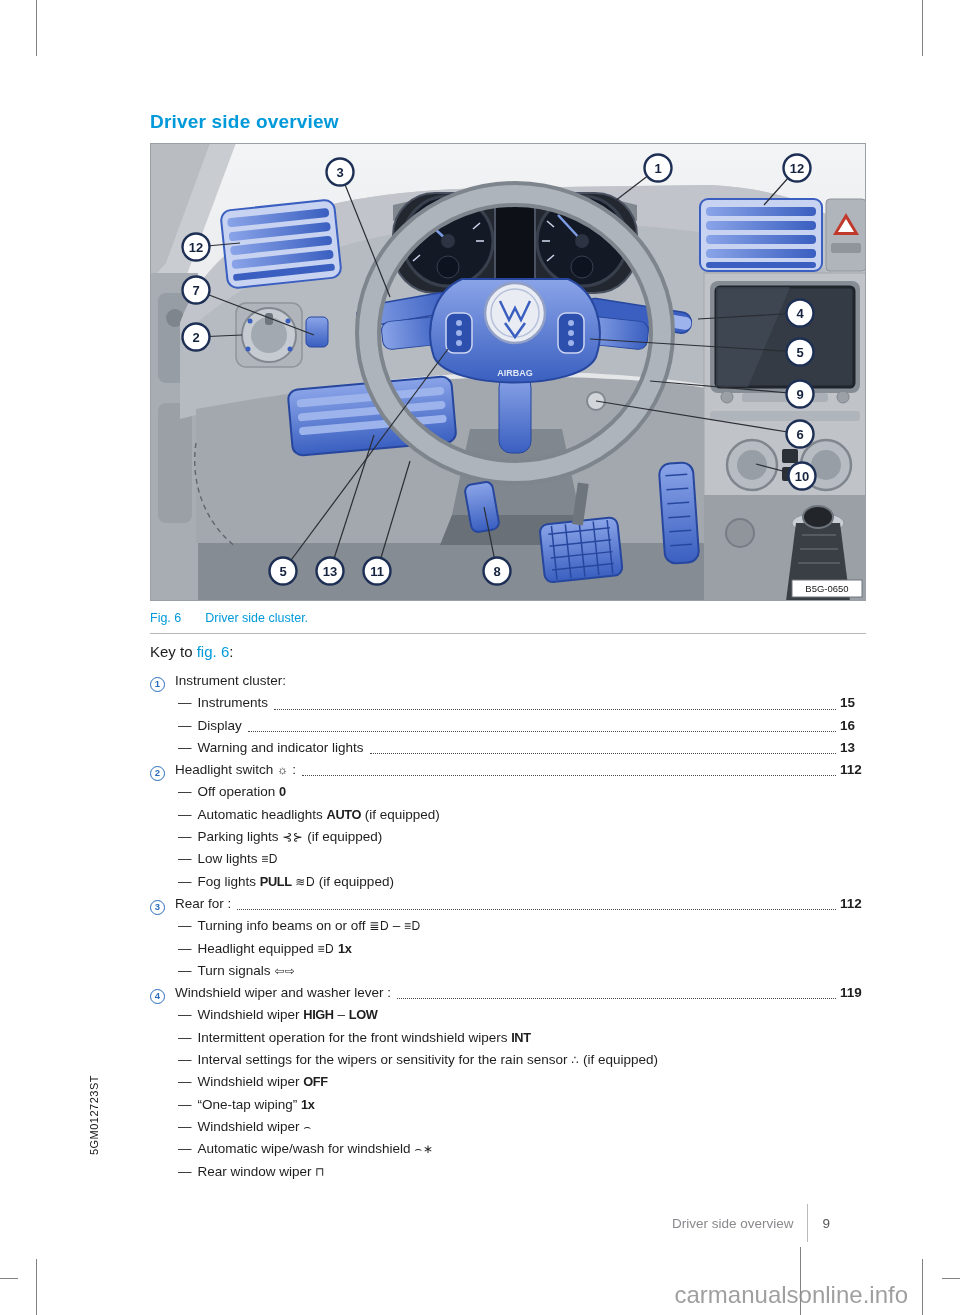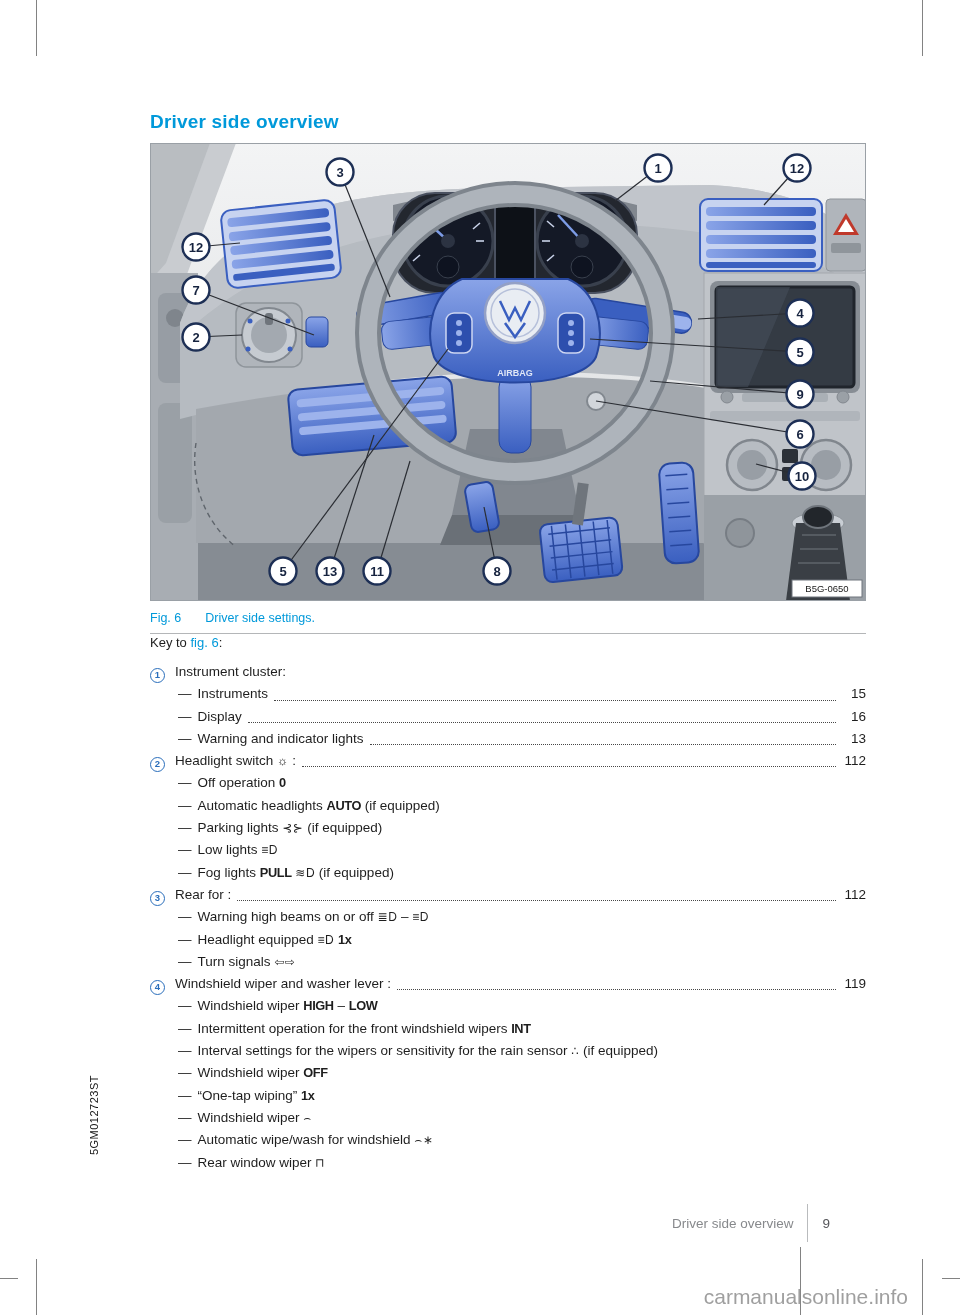--- a/index.html
+++ b/index.html
@@ -11,45 +11,45 @@
 
   h1.title { margin:0 0 9px 0; font-size:19px; line-height:24px; font-weight:700;
              color:#0099da; letter-spacing:0.2px; }
 
   .figure { position:relative; width:716px; height:458px; }
   .fig-art { display:block; width:716px; height:458px; }
 
   .caption { display:flex; gap:24px; margin-top:9px; font-size:12.5px; color:#0099da; line-height:16px; }
   .rule { border:0; border-top:1px solid #b4b6b8; margin:7px 0 0 0; }
 
-  .keyline { font-size:13px; line-height:18px; }
+  .keyline { margin-top:9px; font-size:15px; line-height:18px; }
   .fig-link { color:#0099da; cursor:pointer; }
 
   .keylist { margin-top:9px; font-size:13.5px; }
   .row { display:flex; align-items:baseline; line-height:22.3px; }
   .row .circ { flex:0 0 auto; width:15px; height:15px; border:1.3px solid #2a6ebb; color:#2a6ebb;
                border-radius:50%; font-size:9.5px; line-height:12.5px; text-align:center;
                margin-right:10px; position:relative; top:2px; font-weight:bold; }
   .row.sub { padding-left:28px; }
   .row .dash { margin-right:6px; }
   .leader { flex:1 1 14px; min-width:14px; border-bottom:1.8px dotted #474747;
             margin:0 4px 0 6px; align-self:flex-end; position:relative; bottom:5px; }
-  .pg { flex:0 0 auto; min-width:26px; text-align:right; }
+  .pg { flex:0 0 auto; min-width:26px; text-align:left;font-weight:bold; }
   .sym { font-size:12px; letter-spacing:0.5px; }
   .tok { font-weight:700; letter-spacing:-0.4px; font-size:12.8px; }
 
   .footer { position:absolute; top:1204px; right:130px; display:flex; align-items:center; gap:14px; }
   .footer .sec { color:#87898c; font-size:13.5px; }
   .footer .bar { width:1px; height:38px; background:#b9bbbd; }
   .footer .num { color:#55565a; font-size:13.5px; }
 
   .sidecode { position:absolute; left:88px; top:1075px; font-size:11px; color:#141414;
               writing-mode:vertical-rl; transform:rotate(180deg); letter-spacing:0.5px; }
 
-  .watermark { position:absolute; right:52px; bottom:6px; font-size:21px; color:#8f8f8f; opacity:0.85; }
+  .watermark { position:absolute; right:52px; bottom:6px; font-size:24px; color:#8f8f8f; opacity:0.85; }
 
   .crop { position:absolute; background:#828282; }
 </style>
 </head>
 <body>
 
 <div class="page">
 
   <div class="crop" style="left:36px;top:0;width:1px;height:56px;"></div>
   <div class="crop" style="left:922px;top:0;width:1px;height:56px;"></div>
@@ -293,21 +293,21 @@
             <circle cx="347" cy="428" r="13.5" fill="#ffffff" stroke="#1d2f55" stroke-width="2.4"></circle>
             <text x="347" y="432.5" text-anchor="middle" font-size="13" font-weight="bold" fill="#16233f">8</text>
           </g>
 
         <rect x="0.5" y="0.5" width="715" height="457" fill="none" stroke="#9aa0a6"></rect>
       </svg>
     </div>
 
     <div class="caption">
       <span>Fig. 6</span>
-      <span>Driver side settings.</span>
+      <span>Driver side cluster.</span>
     </div>
     <hr class="rule">
 
     <div class="keyline">
       <span>Key to </span><span class="fig-link">fig. 6</span><span>:</span>
     </div>
 
     <div class="keylist">
 
       <div class="row main">
@@ -361,21 +361,21 @@
       </div>
 
       <div class="row main">
         <span class="circ">3</span>
         <span class="txt"><span>Rear for :</span></span>
         <span class="leader"></span>
         <span class="pg">112</span>
       </div>
       <div class="row sub">
         <span class="dash">—</span>
-        <span class="txt"><span>Warning high beams on or off </span><span class="sym">≣D</span><span> – </span><span class="sym">≡D</span></span>
+        <span class="txt"><span>Turning info beams on or off </span><span class="sym">≣D</span><span> – </span><span class="sym">≡D</span></span>
       </div>
       <div class="row sub">
         <span class="dash">—</span>
         <span class="txt"><span>Headlight equipped </span><span class="sym">≡D</span><span> </span><span class="tok">1x</span></span>
       </div>
       <div class="row sub">
         <span class="dash">—</span>
         <span class="txt"><span>Turn signals </span><span class="sym">⇦⇨</span></span>
       </div>
 

